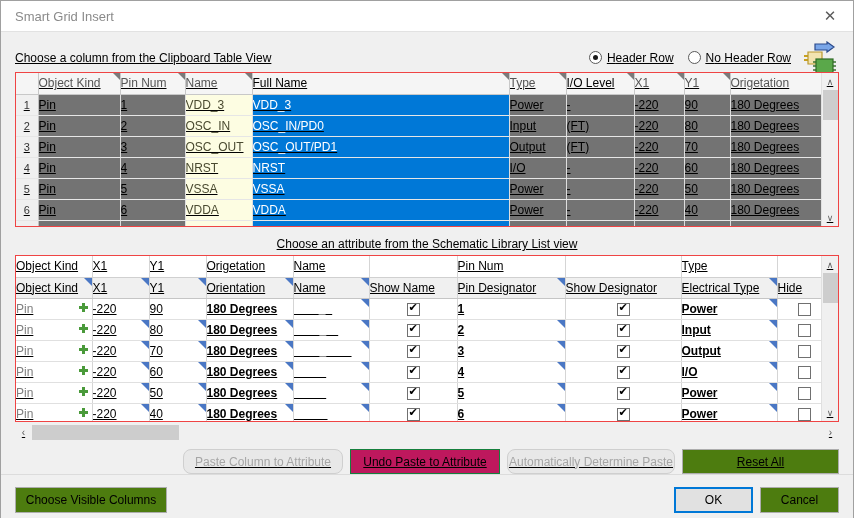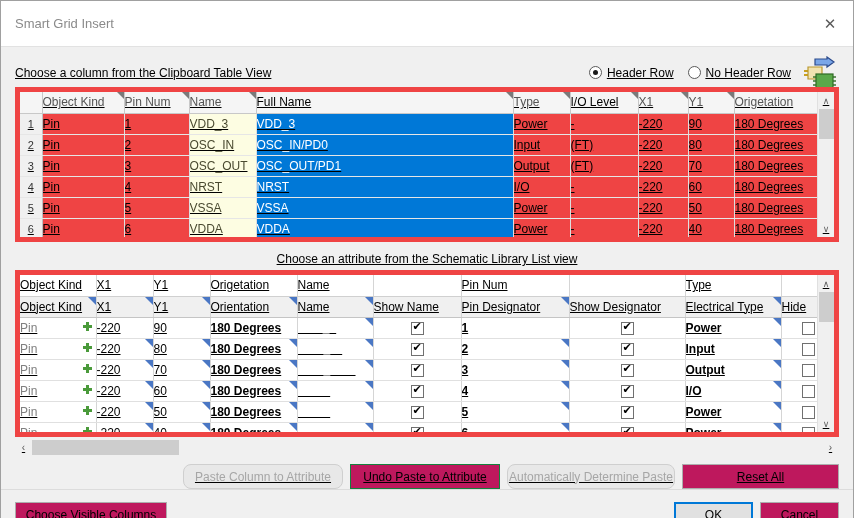--- a/index.html
+++ b/index.html
@@ -6,21 +6,21 @@
   html, body { margin:0; padding:0; }
   body {
     width:854px; height:518px; overflow:hidden;
     font-family:"Liberation Sans", sans-serif;
     font-size:12px; color:#000; background:#f0f0f0;
   }
   .dialog { width:854px; height:518px; position:relative; background:#f0f0f0;
             border:1px solid #a0a0a0; display:flex; flex-direction:column; }
 
   
-  .titlebar { height:46px; background:#ffffff; border-bottom:1px solid #e2e2e2;
+  .titlebar { height:31px; background:#ffffff; border-bottom:1px solid #e2e2e2;
               display:flex; align-items:center; flex:0 0 auto; }
   .title-text { margin-left:14px; font-size:13px; color:#8a8a8a; }
   .title-spacer { flex:1 1 auto; }
   .close-btn { width:46px; height:30px; display:flex; align-items:center;
                justify-content:center; font-size:15px; color:#5a5a5a; cursor:pointer; }
 
   
   .content { flex:1 1 auto; padding:0 14px; position:relative;text-decoration:underline; }
 
   .section-label { font-size:12px; color:#000; }
@@ -32,21 +32,21 @@
   .radio { display:flex; gap:5px; cursor:pointer; font-size:12px; }
   .rd { width:13px; height:13px; border:1px solid #5a5a5a; border-radius:50%;
         background:#fff; position:relative; flex:0 0 auto; }
   .rd.on::after { content:""; position:absolute; left:3px; top:3px; width:5px; height:5px;
                   border-radius:50%; background:#1a1a1a; }
   .u { text-decoration:underline; }
 
   .chip-icon { width:38px; height:34px; position:relative; flex:0 0 auto; }
 
   
-  .grid-wrap { position:relative; background:#ef4444; border:5px solid #ef4444;
+  .grid-wrap { position:relative; background:#737373; border:1px solid #ef4444;
                display:flex;justify-content:center; }
   .grid-scroll { flex:1 1 auto; overflow:hidden; position:relative; }
   .vbar { width:17px; background:#f0f0f0; border-left:1px solid #e0e0e0;
           display:flex; flex-direction:column; align-items:center; flex:0 0 auto; cursor:pointer; }
   .vbar .arw { height:17px; width:17px; display:flex; align-items:center; justify-content:center;
                font-size:9px; color:#606060; }
   .vbar .thumb { width:15px; background:#cdcdcd; }
   .vbar .track { flex:1 1 auto; }
 
   table.g { border-collapse:collapse; table-layout:fixed; width:100%; }
@@ -92,21 +92,21 @@
   
   .hbar { height:17px; background:#f0f0f0; display:flex; align-items:center;
           margin-top:2px; }
   .hbar .arw { width:17px; text-align:center; font-size:10px; color:#555; cursor:pointer; }
   .hbar .htrack { flex:1 1 auto; height:15px; position:relative; }
   .hbar .hthumb { position:absolute; left:0; top:0; height:15px; background:#cdcdcd; }
 
   
   .btnrow { display:flex; align-items:center; gap:7px; margin-top:8px;
             justify-content:flex-end; }
-  .btn { height:25px; border:1px solid #adadad; background:#be185d; font-size:12px;
+  .btn { height:25px; border:1px solid #adadad; background:#4d7c0f; font-size:12px;
          display:flex; align-items:center; justify-content:center; cursor:pointer;
          font-family:"Liberation Sans", sans-serif; color:#000; }
   .btn.dis { color:#a6a6a6; border-color:#cfcfcf; background:#e8e8e8; cursor:default;border-radius:8px; }
   .btn.focus { border:1px solid #15803d; background:#be185d; }
 
   .footer { flex:0 0 auto; border-top:1px solid #dcdcdc; background:#f0f0f0;
             height:50px; display:flex; align-items:center; padding:0 14px; }
   .footer .sp { flex:1 1 auto; }
   .btn-ok { width:79px; height:26px; border:2px solid #0078d7; background:#e1e1e1; }
   .btn-cancel { width:79px; height:26px; }

